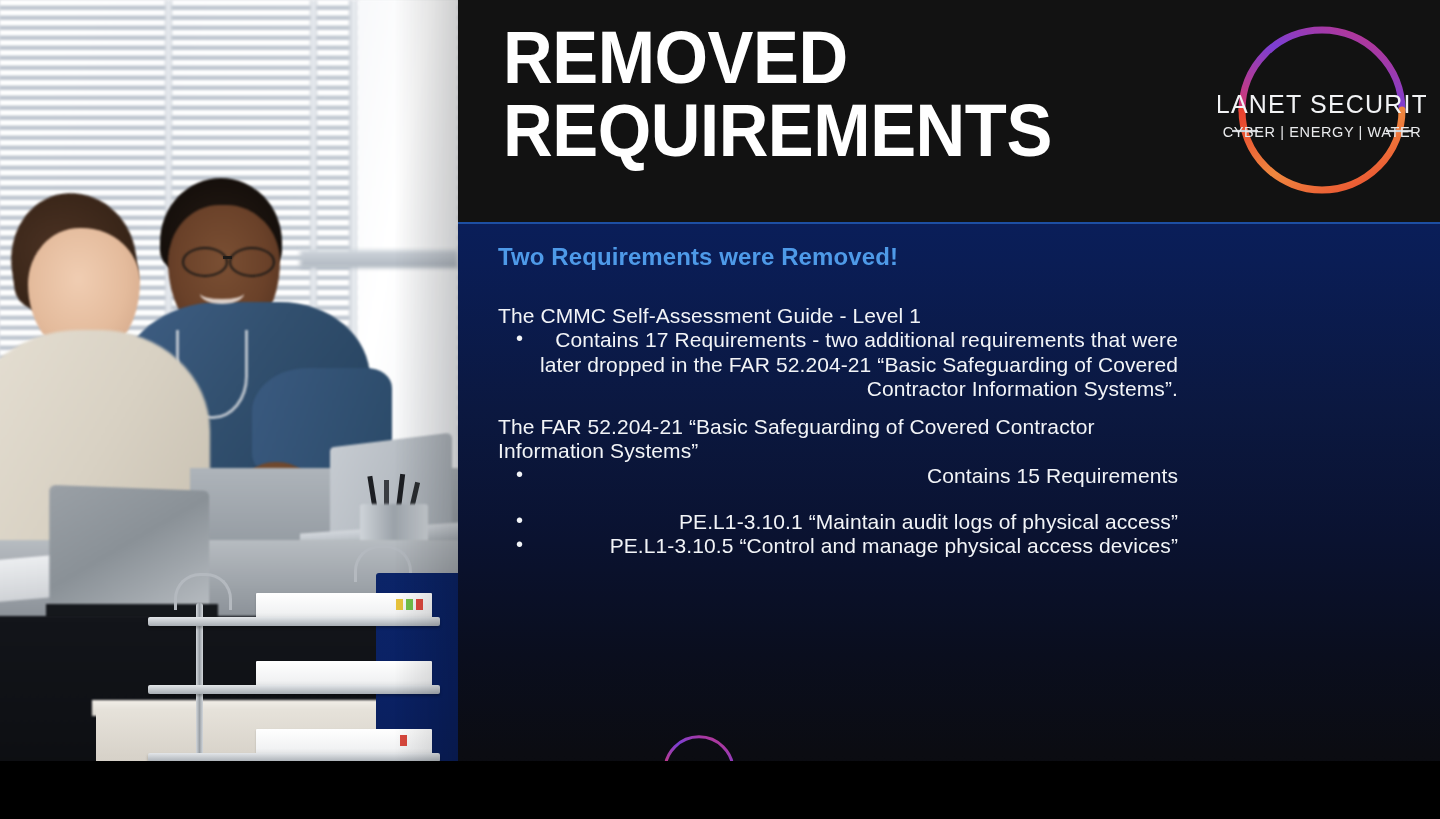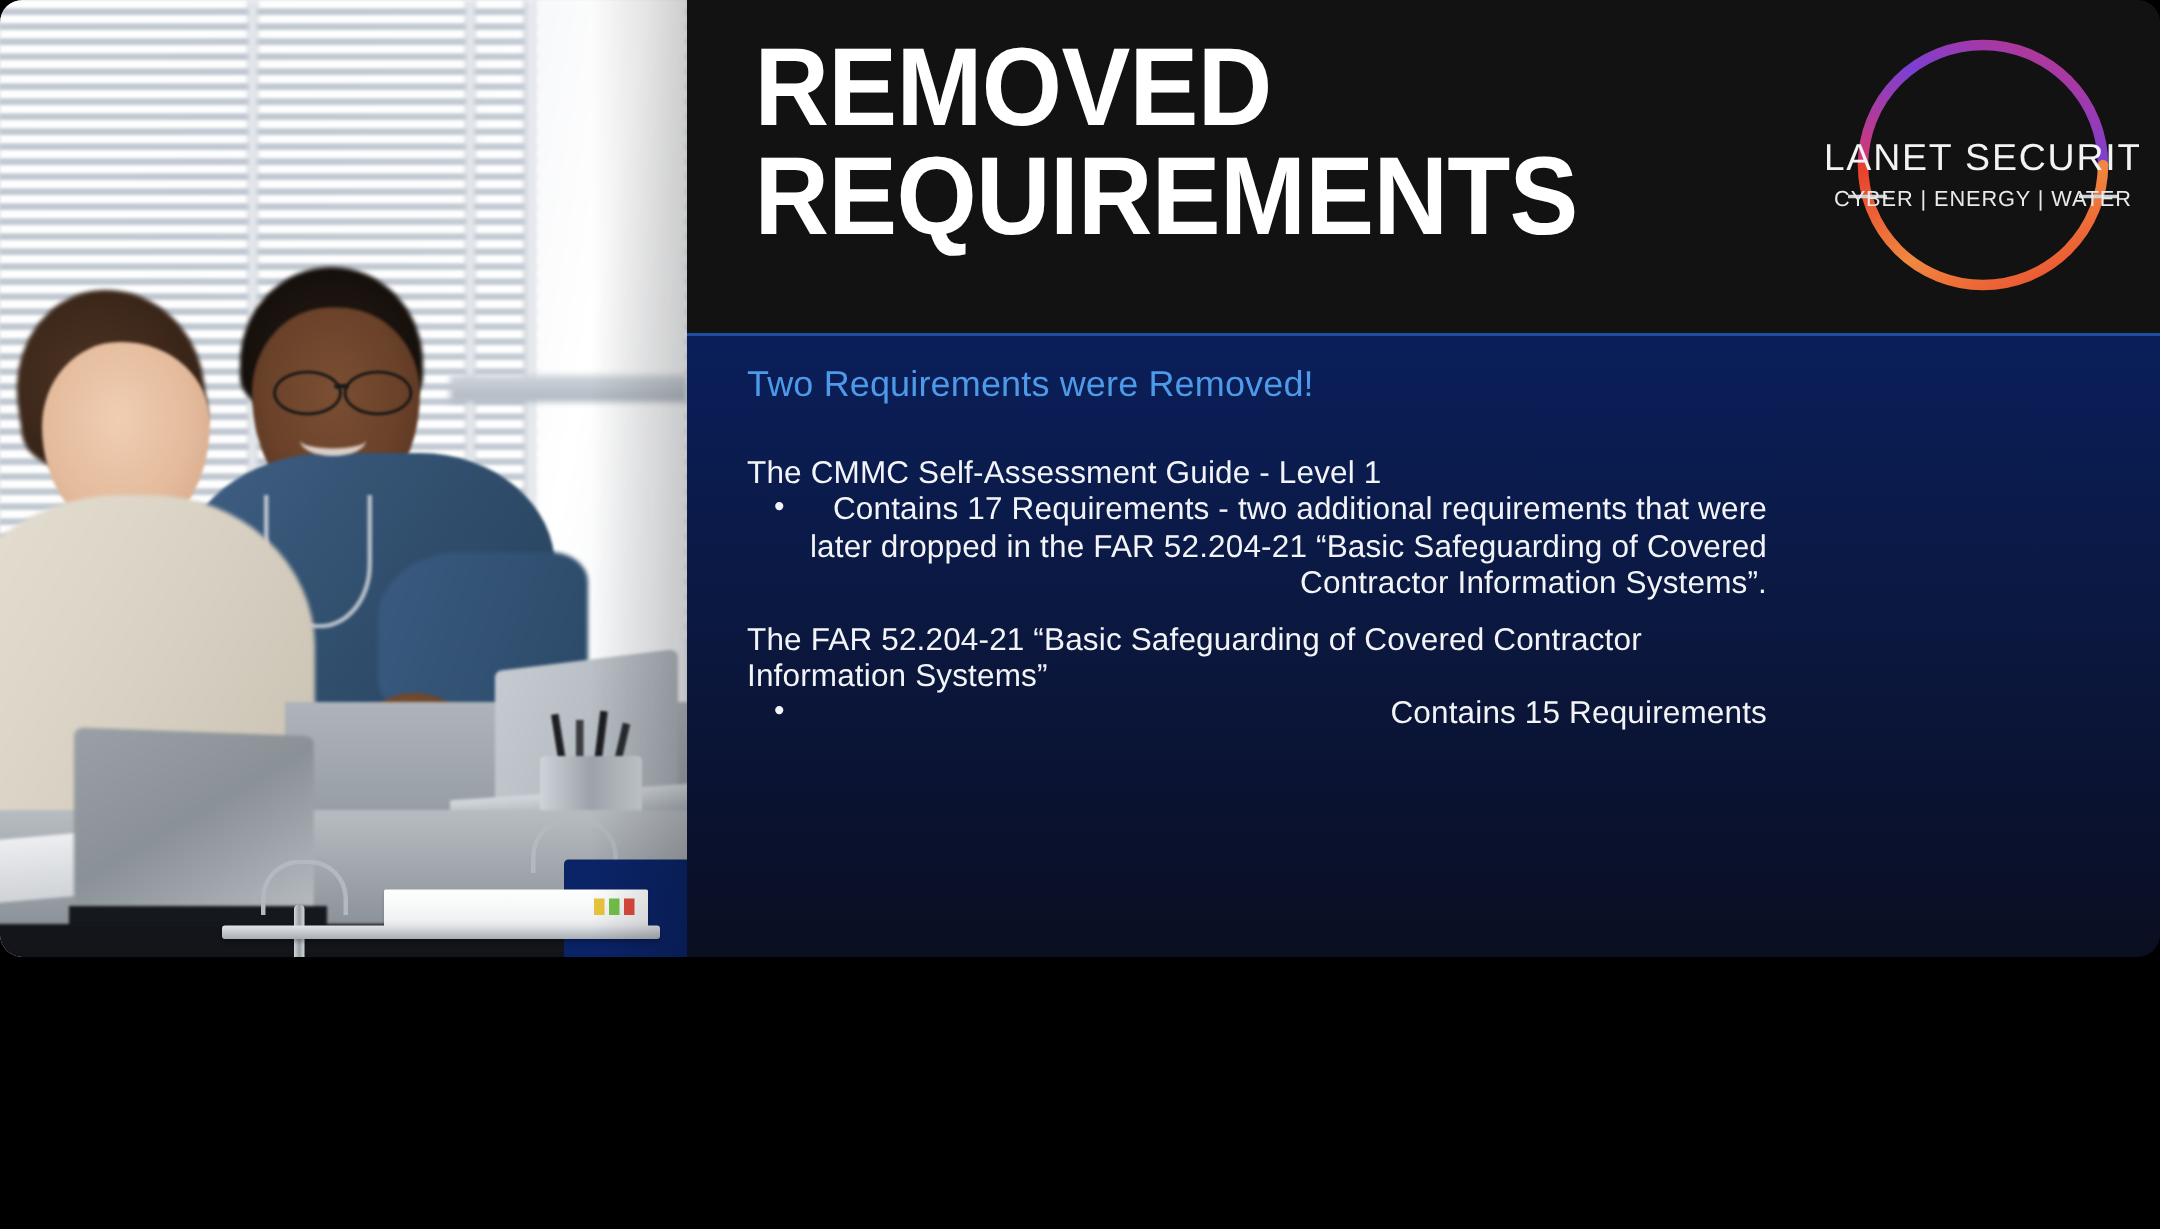--- a/index.html
+++ b/index.html
@@ -7,24 +7,23 @@
     padding: 0;
     background: #000;
   }
   body {
     font-family: "Liberation Sans", sans-serif;
   }
 
   .slide {
     position: relative;
     width: 1440px;
-    height: 638px;
+    height: 761px;
     overflow: hidden;
     background: #0b0c11;
-    border-radius: 15px;
   }
 
   
   .photo {
     position: absolute;
     left: 0; top: 0;
     width: 458px;
     height: 819px;
     overflow: hidden;
     background: #d9dce0;
@@ -306,21 +305,21 @@
   .logo-tr { position:absolute; left:1218px; top:14px; width:208px; height:192px; }
   .logo-bc { position:absolute; left:640px; top:730px; width:118px; height:82px; }
   .logo-svg { width:100%; height:100%; display:block; }
 
   
   .subhead {
     position:absolute;
     left:498px; top:243px;
     color:#4e9ae8;
     font-size:24px;
-    font-weight:400;
+    font-weight:700;
     letter-spacing:0.1px;
   }
   .body-block {
     position:absolute;
     left:498px; top:304px;
     width: 680px;
     color:#f2f4f7;
     font-size:21px;
     line-height:1.155;
     letter-spacing:0.1px;
@@ -474,17 +473,21 @@
     <div class="para">
       <div>The FAR 52.204-21 “Basic Safeguarding of Covered Contractor Information Systems”</div>
       <ul class="bullets">
         <li>Contains 15 Requirements</li>
       </ul>
     </div>
 
     <div class="gap-lg"></div>
 
     <div class="para">
+      <ul class="bullets">
+        <li>PE.L1-3.10.1 “Maintain audit logs of physical access”</li>
+        <li>PE.L1-3.10.5 “Control and manage physical access devices”</li>
+      </ul>
     </div>
 
   </div>
 
 </div>
 
 </body></html>

